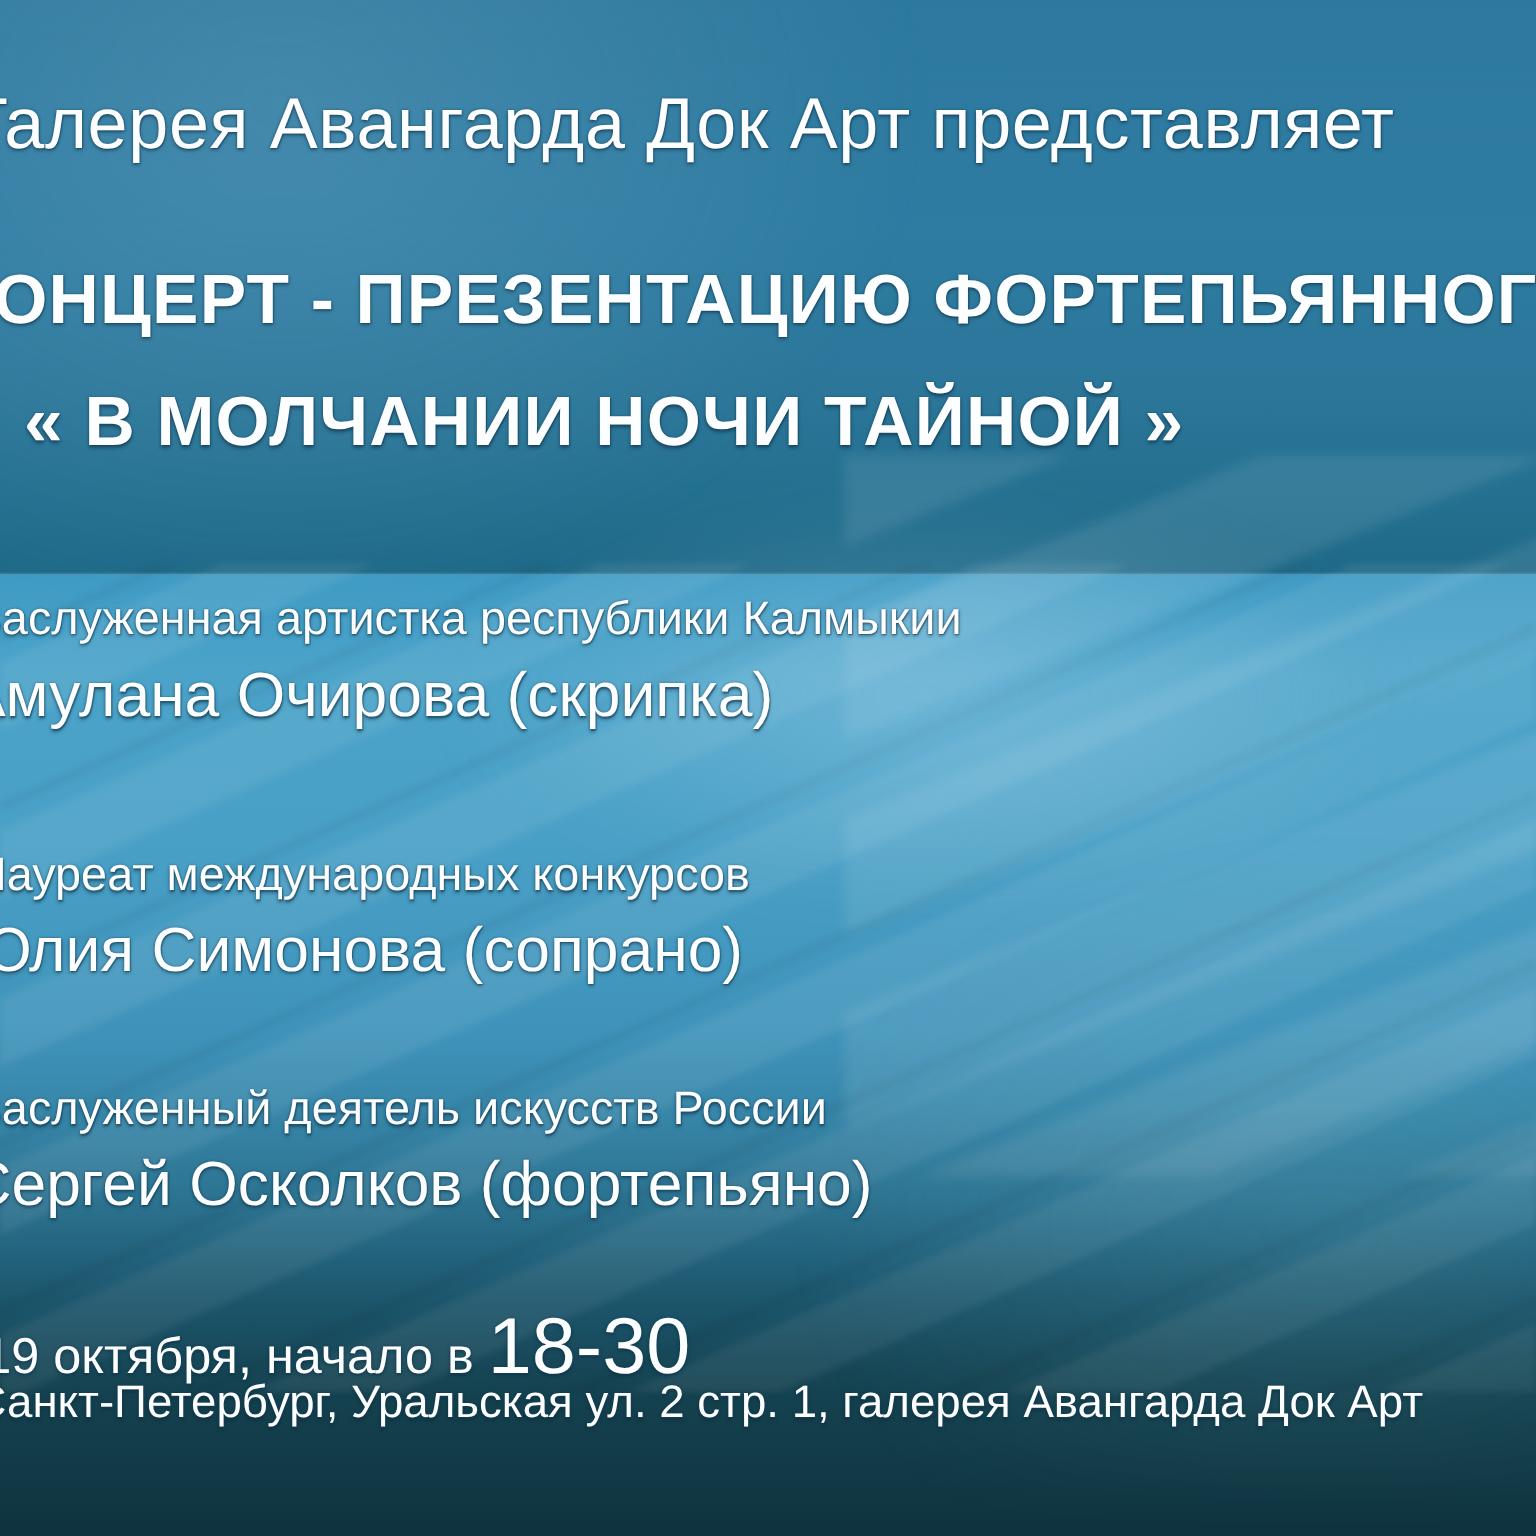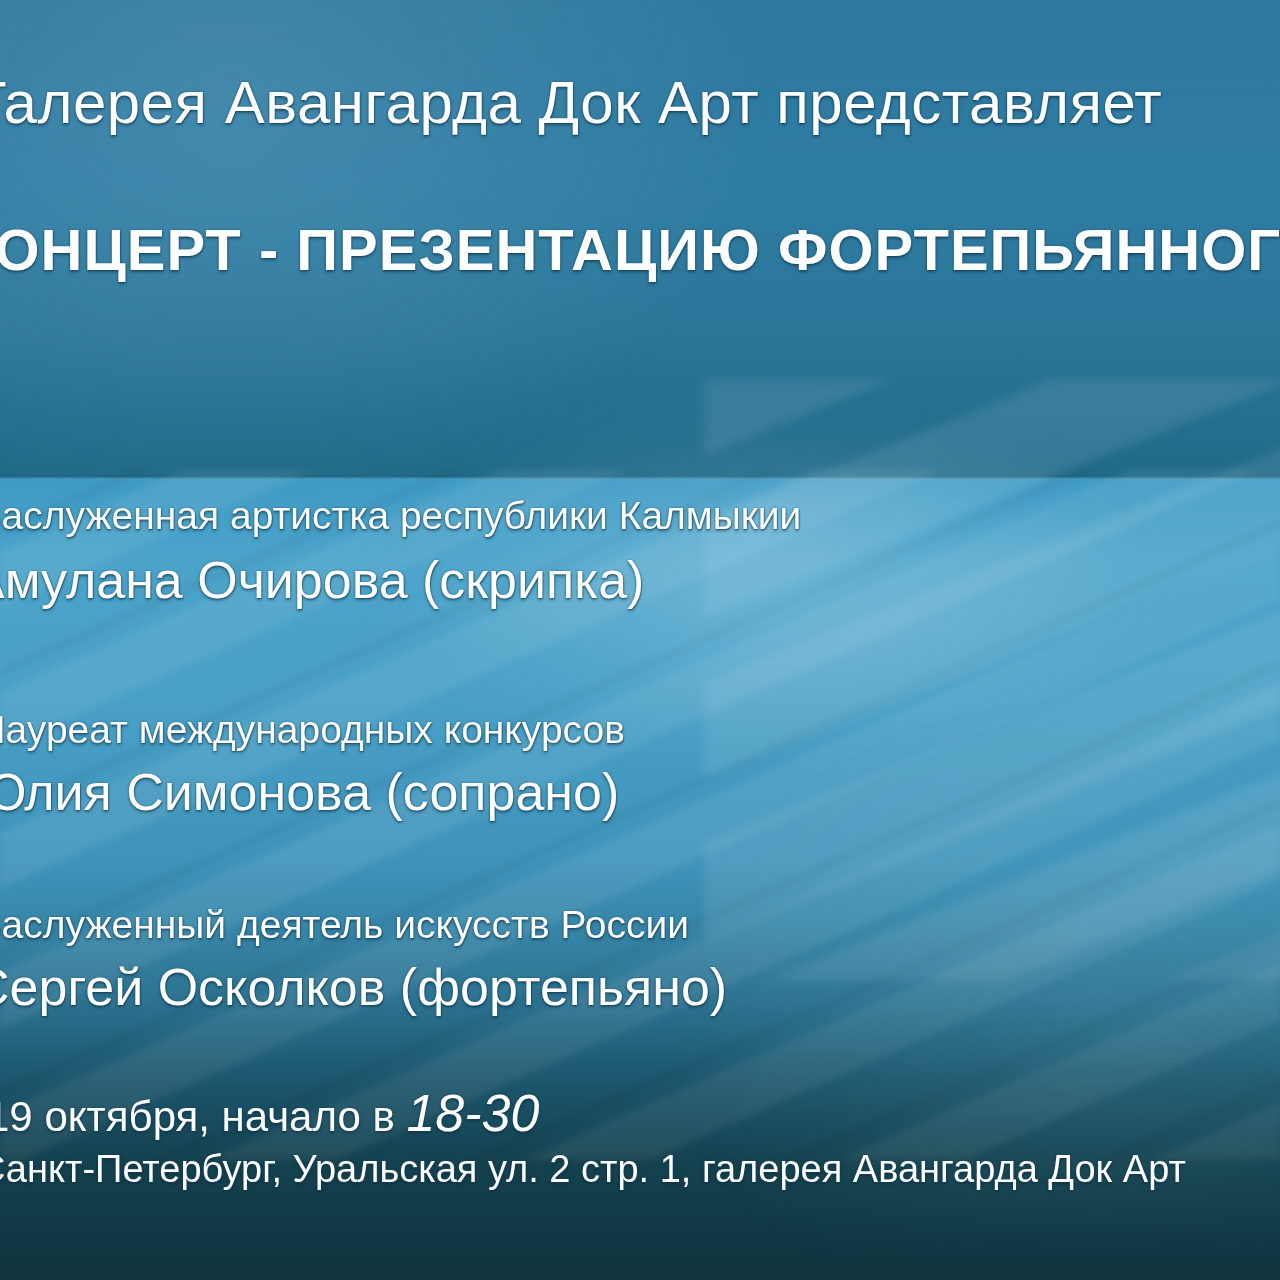--- a/index.html
+++ b/index.html
@@ -148,22 +148,21 @@
   .role3 { top: 903px;  left: -22px; }
   .name3 { top: 957px;  left: -28px; }
 
   .dateline {
     top: 1083px;
     left: -14px;
     font-size: 42px;
     font-weight: 400;
   }
   .dateline .big {
-    font-size: 52px;
-    font-style: italic;
+    font-size: 66px;
   }
   .venue {
     top: 1148px;
     left: -22px;
     font-size: 38px;
     font-weight: 400;
   }
 </style>
 </head>
 <body>
@@ -178,20 +177,21 @@
   <div class="glow-br"></div>
   <div class="seam"></div>
   <div class="vignette"></div>
 
   <div class="content">
 
     <div class="ln headline1">Галерея Авангарда Док Арт представляет</div>
 
     <div class="ln headline2">КОНЦЕРТ - ПРЕЗЕНТАЦИЮ  ФОРТЕПЬЯННОГО</div>
 
+    <div class="ln headline3">« В МОЛЧАНИИ   НОЧИ   ТАЙНОЙ »</div>
 
     <div class="ln credit-role role1">Заслуженная артистка республики Калмыкии</div>
     <div class="ln credit-name name1">Амулана Очирова (скрипка)</div>
 
     <div class="ln credit-role role2">Лауреат международных конкурсов</div>
     <div class="ln credit-name name2">Юлия Симонова (сопрано)</div>
 
     <div class="ln credit-role role3">Заслуженный деятель искусств России</div>
     <div class="ln credit-name name3">Сергей Осколков (фортепьяно)</div>
 

